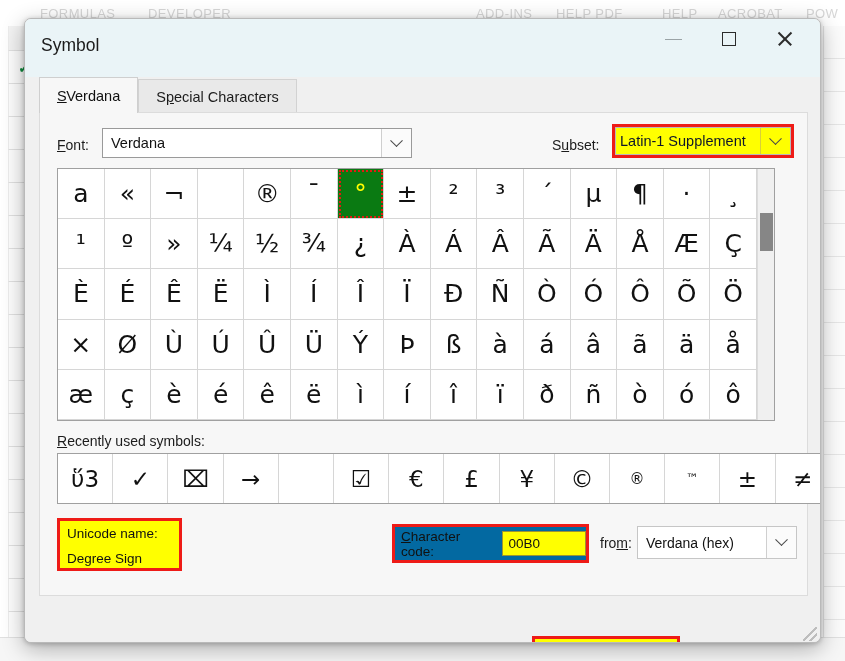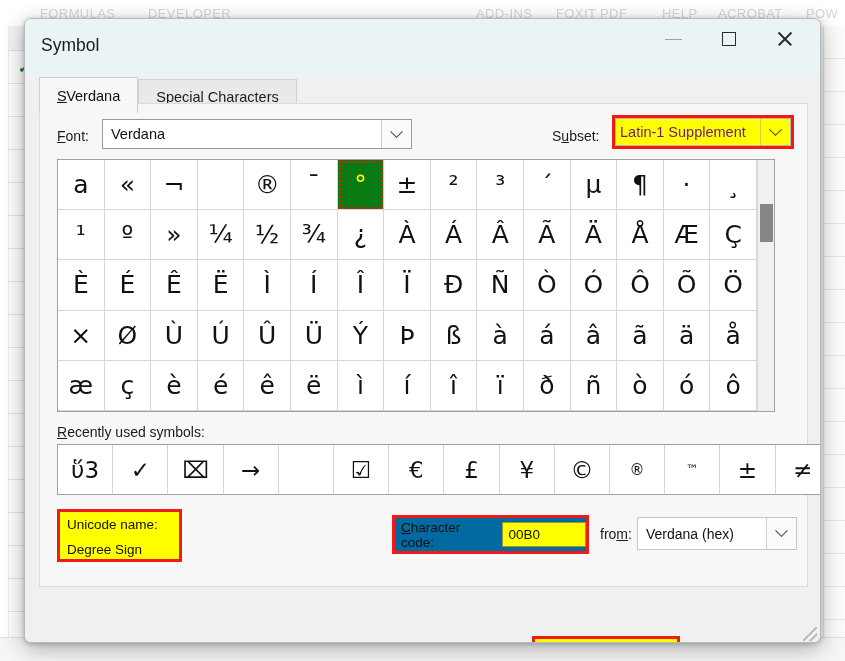--- a/index.html
+++ b/index.html
@@ -115,21 +115,21 @@
   .tab.active {
     background: #f7f7f7;
     color: #111;
     border-color: #cfcfcf;
     position: relative; z-index: 2;
     height: 36px;
   }
   .tab .u { text-decoration: underline; }
 
   #panel {
-    position: absolute; left: 14px; top: 26px;
+    position: absolute; left: 14px; top: 35px;
     width: 769px; height: 484px;
     background: #f7f7f7;
     border: 1px solid #dcdcdc;
   }
 
   
   .lbl { font-size: 14px; color: #1b1b1b; }
   .lbl .u { text-decoration: underline; }
 
   #font-label   { position: absolute; left: 17px; top: 24px; }
@@ -164,21 +164,21 @@
     background: #ffff00;
   }
   #subset-combo {
     position: absolute; left: 575px; top: 14px;
     width: 176px; height: 28px;
     background: #ffff00;
     border: 1px solid #b9b9b9;
     display: flex; align-items: center;
   }
   #subset-value {
-    flex: 1; padding-left: 4px; font-size: 14.5px; color: #701a75;
+    flex: 1; padding-left: 4px; font-size: 14.5px; color: #0f172a;
     white-space: nowrap; overflow: hidden;
   }
   #subset-combo .combo-arrow-box { background: #ffff00; border-left: 1px solid #d8cf3a; }
 
   
   #symgrid-wrap {
     position: absolute; left: 17px; top: 55px;
     width: 718px; height: 253px;
     border: 1px solid #a0a0a0;
     background: #ffffff;
@@ -292,21 +292,21 @@
   }
 </style>
 </head>
 <body>
 
 <div id="backdrop">
   <div id="ribbon-ghost">
       <span class="gseg" style="left: 40px;">FORMULAS</span>
       <span class="gseg" style="left: 148px;">DEVELOPER</span>
       <span class="gseg" style="left: 476px;">ADD-INS</span>
-      <span class="gseg" style="left: 556px;">FOXIT PDF</span>
+      <span class="gseg" style="left: 556px;">HELP PDF</span>
       <span class="gseg" style="left: 662px;">HELP</span>
       <span class="gseg" style="left: 718px;">ACROBAT</span>
       <span class="gseg" style="left: 806px;">POW</span>
     </div>
   <div id="grid-left">
     <div class="cellrow hdr"></div>
     <div class="cellrow">
       <div class="tick">✓</div>
     </div>
     <div class="cellrow"></div>

